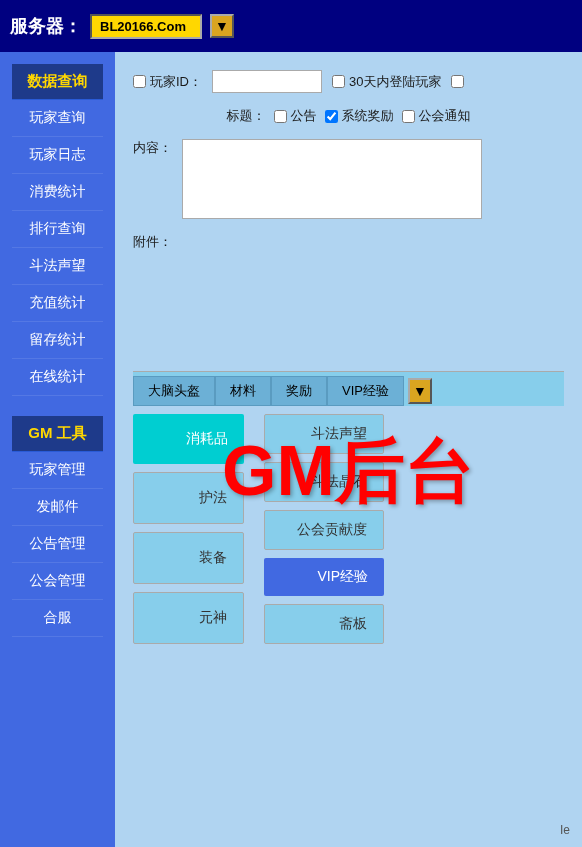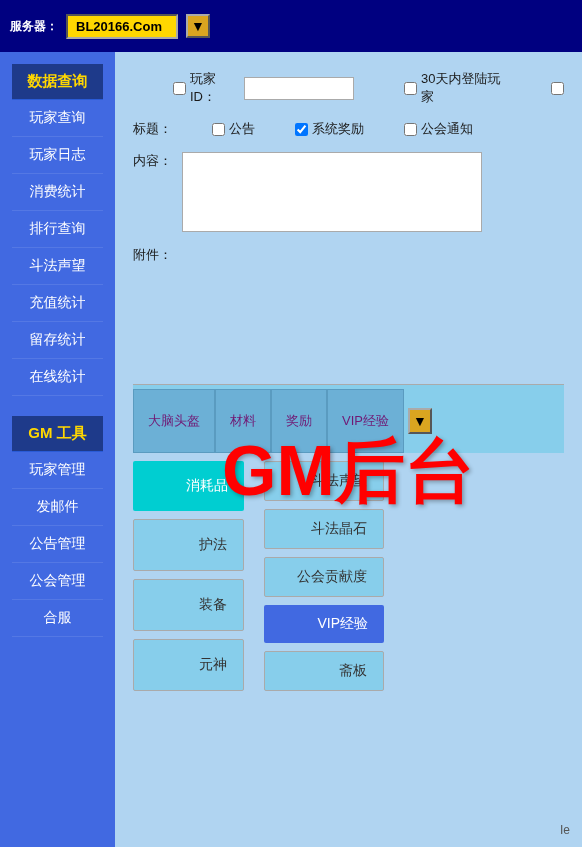--- a/index.html
+++ b/index.html
@@ -16,21 +16,21 @@
     .top-bar {
       background: #000080;
       height: 52px;
       display: flex;
       align-items: center;
       padding: 0 10px;
       gap: 8px;
     }
     .top-bar-label {
       color: white;
-      font-size: 12px;
+      font-size: 18px;
       font-weight: bold;
     }
     .server-input {
       background: #FFD700;
       border: 2px inset #aaa;
       padding: 3px 8px;
       font-size: 13px;
       font-weight: bold;
       color: #000;
       width: 112px;
@@ -113,32 +113,32 @@
       padding: 3px 6px;
       font-size: 13px;
       width: 110px;
     }
     .checkbox-wrap {
       display: flex;
       align-items: center;
       gap: 4px;
       font-size: 13px;
       color: #1a1a1a;
-      margin-left: 40px;
     }
     .checkbox-wrap input[type="checkbox"] {
       cursor: pointer;
     }
 
     
     .title-row {
       display: flex;
       align-items: center;
-      gap: 0;
+      gap: 8px;
       margin-bottom: 14px;
+      justify-content: center;
     }
 
     
     .content-row {
       display: flex;
       align-items: flex-start;
       gap: 10px;
       margin-bottom: 14px;
     }
     .content-textarea {
@@ -183,24 +183,24 @@
       align-items: center;
       background: #87CEEB;
       gap: 0;
       margin-bottom: 8px;
       border-top: 1px solid #aaa;
       padding-top: 4px;
     }
     .tab-item {
       background: #6CB0D6;
       border: 1px solid #5a9bc0;
-      padding: 22px 14px;
-      cursor: pointer;
-      font-size: 13px;
-      color: #701a75;
+      padding: 5px 14px;
+      cursor: pointer;
+      font-size: 13px;
+      color: #000000;
       white-space: nowrap;
     }
     .tab-dropdown {
       background: #DAA520;
       border: 2px outset #aaa;
       width: 24px;
       height: 26px;
       cursor: pointer;
       display: flex;
       align-items: center;

